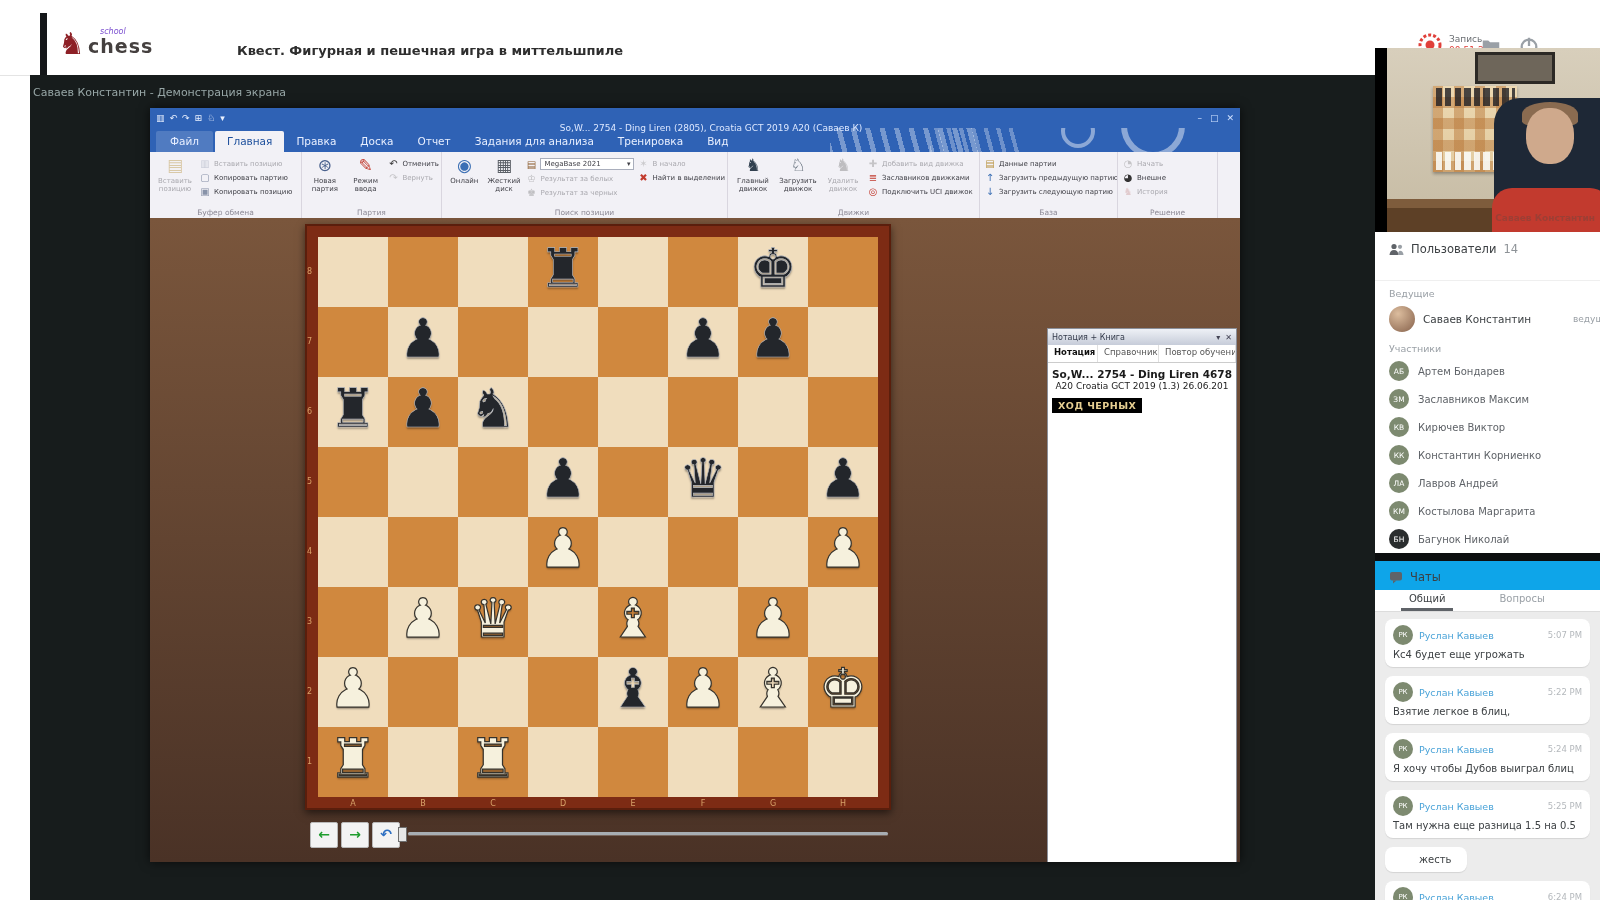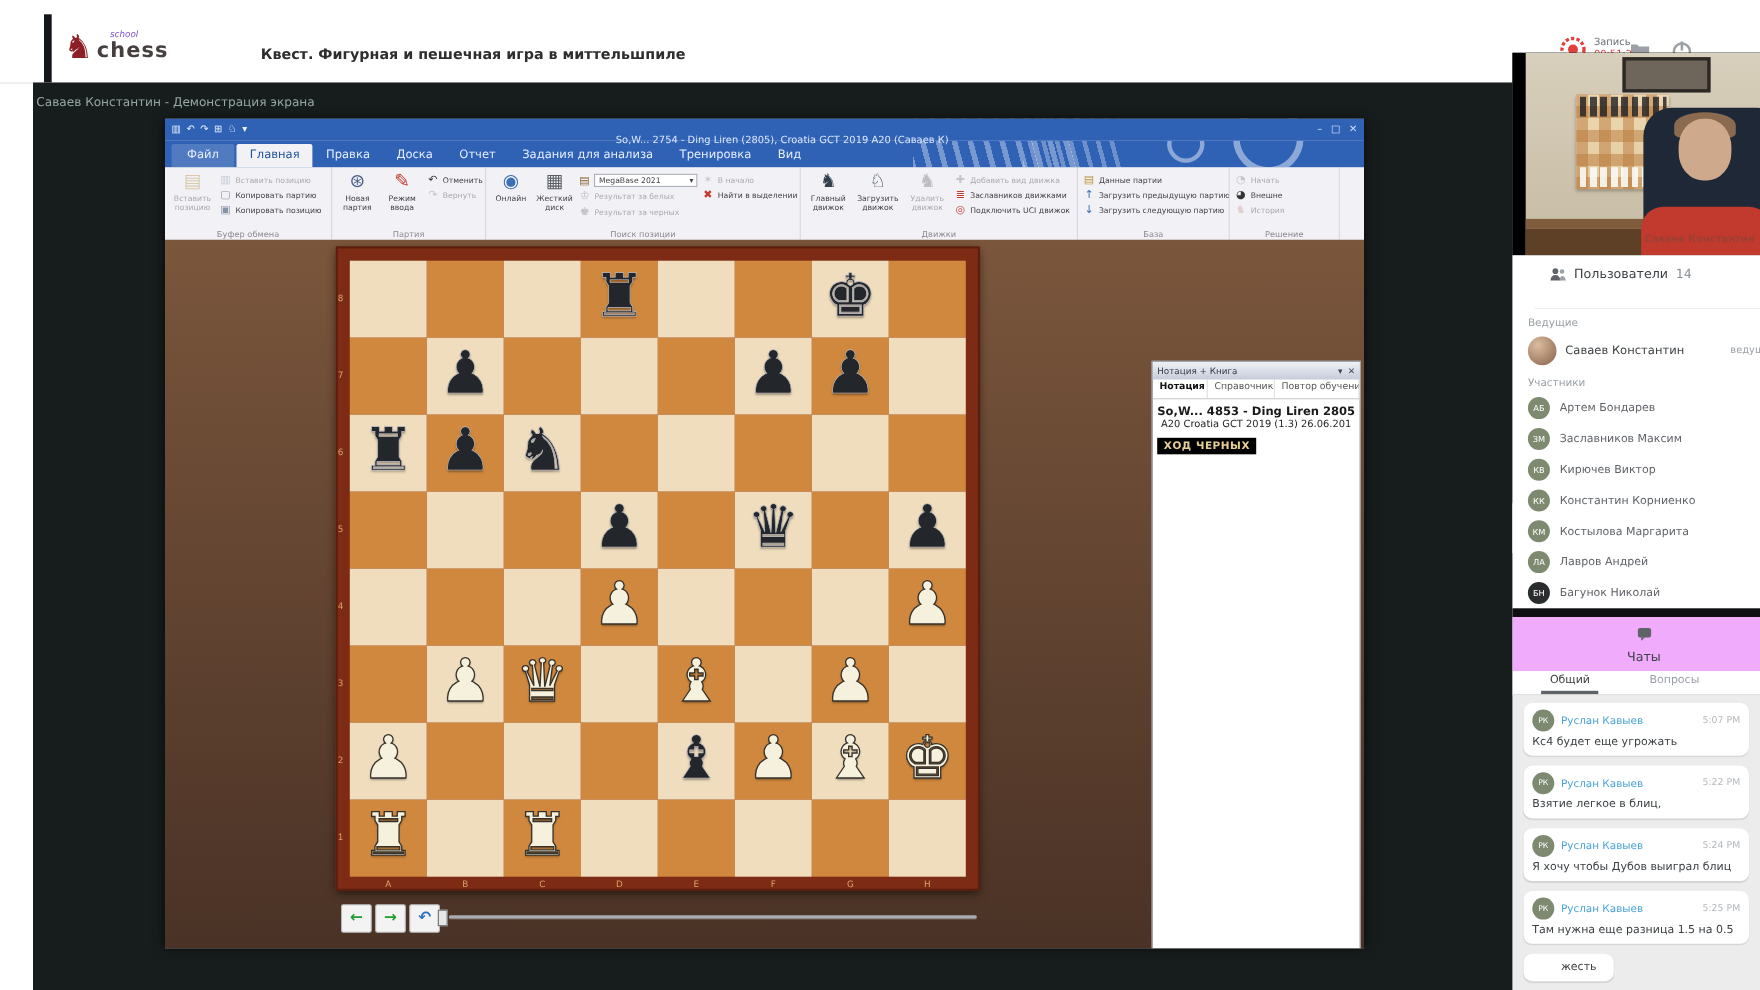--- a/index.html
+++ b/index.html
@@ -104,35 +104,35 @@
   .demo-bot{position:absolute;left:2px;bottom:2px;right:2px;height:18px;background:repeating-linear-gradient(90deg,rgba(250,250,245,.9) 1px 7px,transparent 7px 10.5px);}
   .desk{position:absolute;left:0;bottom:24px;width:128px;height:9px;background:#7e5c3c;}
   .desk-body{position:absolute;left:0;bottom:0;width:134px;height:24px;background:#5d4026;}
   .chair{position:absolute;right:-24px;top:50px;width:130px;height:134px;background:#1e2836;border-radius:26px 26px 0 0;}
   .shirt{position:absolute;right:-10px;bottom:-8px;width:118px;height:52px;background:#c23a2e;border-radius:20px 20px 0 0;}
   .head{position:absolute;right:26px;top:60px;width:48px;height:56px;background:#cfa98c;border-radius:46%;}
   .hair{position:absolute;right:22px;top:54px;width:56px;height:24px;background:#8a6b50;border-radius:50% 50% 20% 20%;}
   .vid-name{position:absolute;right:5px;bottom:9px;font-size:9px;font-weight:bold;color:#9c3f35;}
 
   .users{position:absolute;left:0;top:184px;width:225px;height:321px;background:#fff;overflow:hidden;}
-  .users-head{display:flex;align-items:center;gap:7px;padding:10px 0 24px 14px;font-size:11.5px;color:#3c4043;border-bottom:1px solid #efefef;margin-left:20px;}
+  .users-head{display:flex;align-items:center;gap:7px;padding:10px 0 24px 14px;font-size:11.5px;color:#3c4043;border-bottom:1px solid #efefef;}
   .users-count{color:#8d9297;}
   .sec-label{padding:7px 0 3px 14px;font-size:9.5px;color:#9aa0a6;}
   .host-row{position:relative;display:flex;align-items:center;gap:8px;padding:2px 0 2px 14px;height:30px;}
   .host-av{width:26px;height:26px;border-radius:50%;background:radial-gradient(circle at 35% 30%,#dcbd9e,#85604a);flex:none;}
   .host-name{font-size:10.5px;color:#3c4043;white-space:nowrap;}
   .host-role{position:absolute;left:198px;font-size:9px;color:#9aa0a6;white-space:nowrap;}
   .p-row{display:flex;align-items:center;gap:9px;padding:4px 0 4px 14px;}
   .p-av{width:20px;height:20px;border-radius:50%;background:#7d8a70;color:#fff;font-size:7.5px;display:flex;align-items:center;justify-content:center;flex:none;}
   .p-av.dark{background:#2a2d2e;}
   .p-name{font-size:10px;color:#5f6368;white-space:nowrap;}
   .side-scrollbar{position:absolute;left:0;top:408px;width:4px;height:48px;background:#fff;border-radius:2px;z-index:6;}
 
   .chat{position:absolute;left:0;top:513px;width:225px;height:339px;background:#ececec;display:flex;flex-direction:column;overflow:hidden;}
-  .chat-head{background:#f0abfc;display:flex;align-items:center;gap:7px;padding:9px 0 6px 14px;font-size:11.5px;color:#3c4043;flex-direction:column;}
+  .chat-head{background:#0ea5e9;display:flex;align-items:center;gap:7px;padding:9px 0 6px 14px;font-size:11.5px;color:#3c4043;}
   .chat-tabs{background:#fff;display:flex;gap:38px;padding:0 0 0 26px;font-size:10px;color:#9aa0a6;border-bottom:1px solid #dcdcdc;}
   .ctab{padding:3px 8px 6px;}
   .ctab.active{color:#3c4043;border-bottom:3px solid #5f6368;padding-bottom:4px;}
   .msgs{flex:1;overflow:hidden;padding:7px 10px 0;}
   .msg{background:#fff;border-radius:8px;padding:6px 8px;margin-bottom:9px;box-shadow:0 1px 1px rgba(0,0,0,.10);}
   .msg.cont{width:66px;}
   .msg.cont .m-text{padding-left:26px;}
   .msg-head{display:flex;align-items:center;gap:6px;margin-bottom:3px;}
   .m-av{width:20px;height:20px;border-radius:50%;background:#7d8a70;color:#fff;font-size:7px;display:flex;align-items:center;justify-content:center;flex:none;}
   .m-name{font-size:9.5px;color:var(--chat_blue);white-space:nowrap;}
@@ -517,21 +517,21 @@
           <div class="not-head">
             <span class="t">Нотация + Книга</span>
             <span class="ic">▾</span>
             <span class="ic">✕</span>
           </div>
           <div class="not-tabs">
               <span class="ntab active">Нотация</span>
               <span class="ntab">Справочник</span>
               <span class="ntab">Повтор обучения</span>
             </div>
-          <div class="not-game">So,W... 4853 - Ding Liren 2805</div>
+          <div class="not-game">So,W... 2754 - Ding Liren 4678</div>
           <div class="not-info"><b>A20</b><span> Croatia GCT 2019 (1.3) 26.06.201</span></div>
           <div class="turn-badge">ХОД ЧЕРНЫХ</div>
         </div>
 
       </div>
     </div>
   </div>
 
   <div class="sidebar">
 
@@ -581,26 +581,26 @@
           </div>
           <div class="p-row">
             <div class="p-av">КВ</div>
             <span class="p-name">Кирючев Виктор</span>
           </div>
           <div class="p-row">
             <div class="p-av">КК</div>
             <span class="p-name">Константин Корниенко</span>
           </div>
           <div class="p-row">
+            <div class="p-av">ЛА</div>
+            <span class="p-name">Лавров Андрей</span>
+          </div>
+          <div class="p-row">
             <div class="p-av">КМ</div>
             <span class="p-name">Костылова Маргарита</span>
-          </div>
-          <div class="p-row">
-            <div class="p-av">ЛА</div>
-            <span class="p-name">Лавров Андрей</span>
           </div>
           <div class="p-row">
             <div class="p-av dark">БН</div>
             <span class="p-name">Багунок Николай</span>
           </div>
           <div class="p-row">
             <div class="p-av"></div>
             <span class="p-name"></span>
           </div>
         </div>

